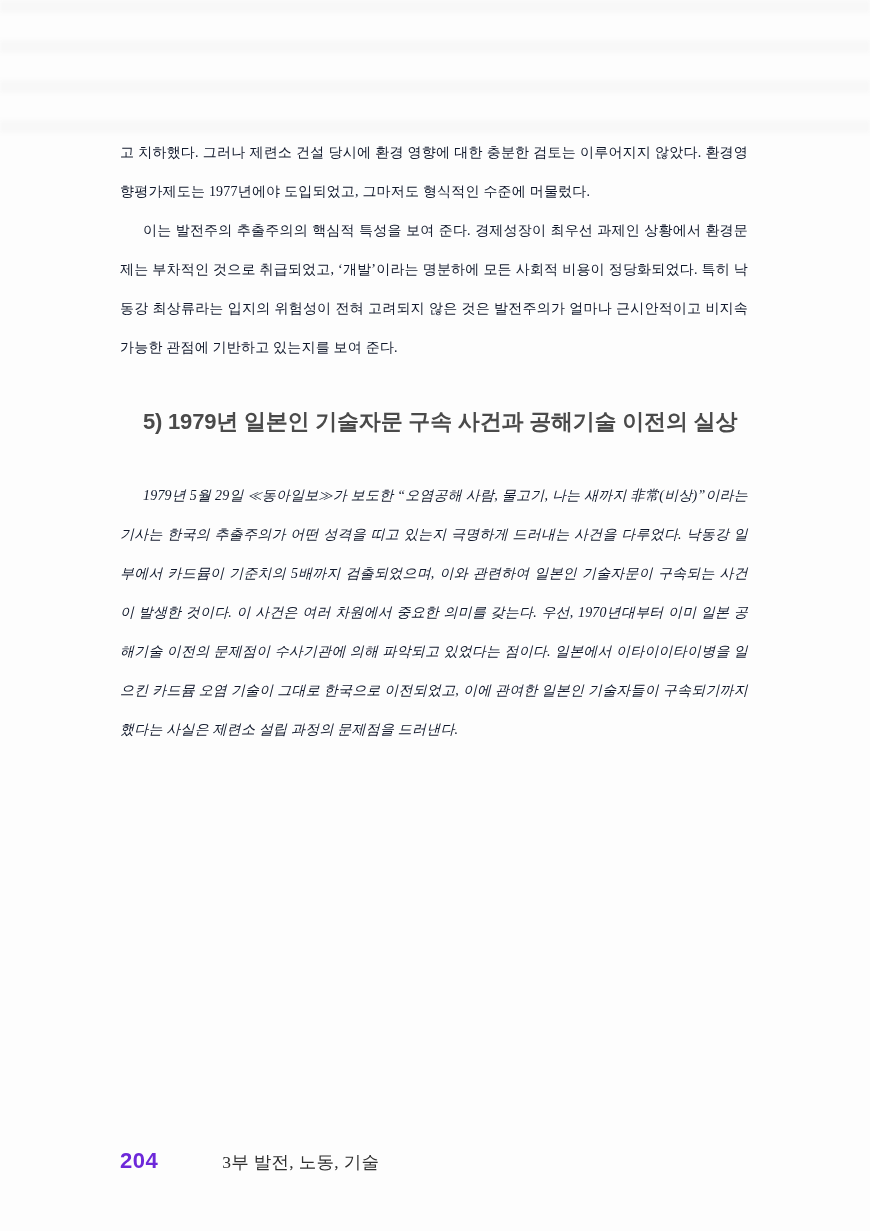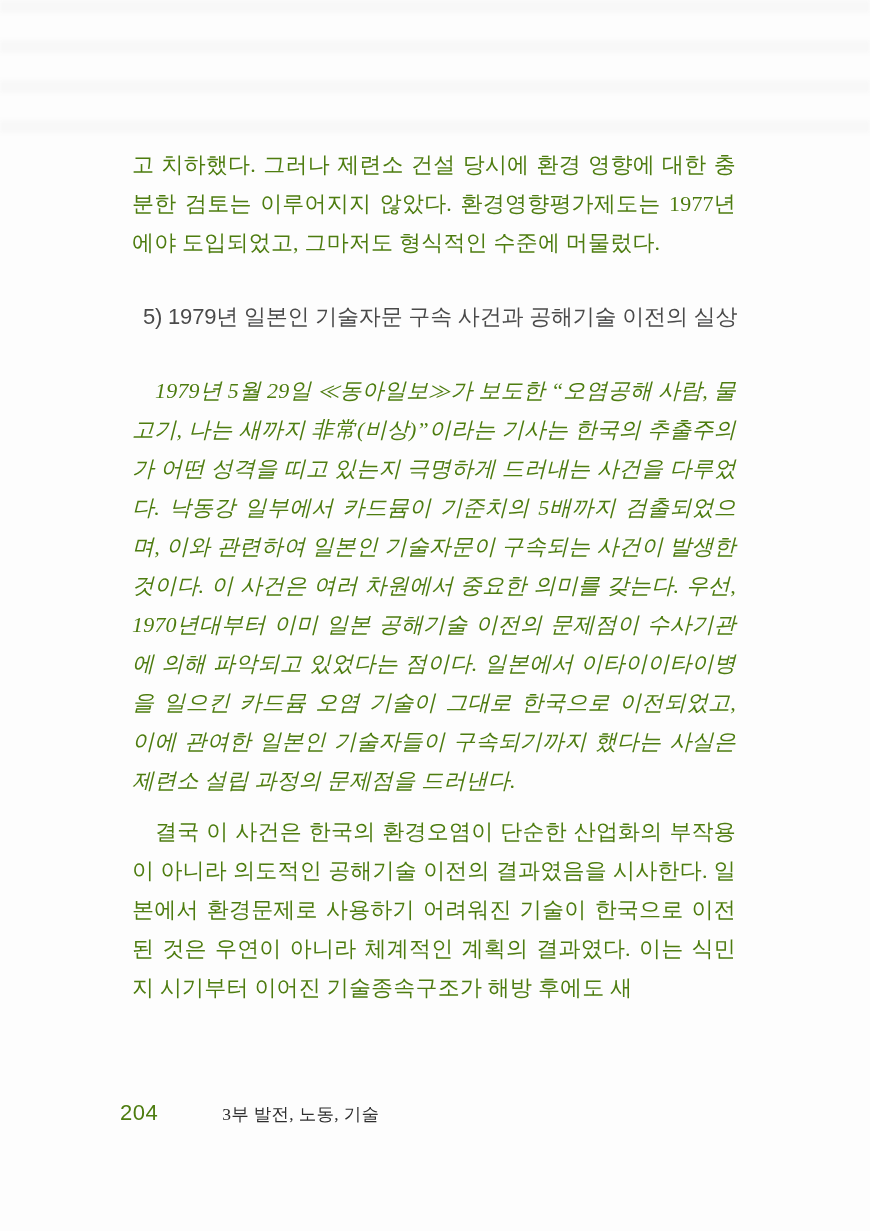--- a/index.html
+++ b/index.html
@@ -31,36 +31,36 @@
     filter: blur(2px);
     pointer-events: none;
   }
   .text-block {
     position: absolute;
     left: 120px;
     top: 133px;
     width: 628px;
   }
   .text-block p {
-    margin: 12px;
-    font-size: 22px;
+    margin: 0;
+    font-size: 14px;
     line-height: 39px;
-    color: #4d7c0f;
+    color: #0f172a;
     text-align: justify;
     word-break: break-all;
     letter-spacing: 0.2px;
   }
   .indent {
     text-indent: 23px;
   }
   .section-heading {
     font-family: "Liberation Sans", "DejaVu Sans", sans-serif;
     font-size: 22px;
     line-height: 39px;
-    font-weight: 400;
+    font-weight: 700;
     color: #4a4a4a;
     margin: 35px 0 0 0;
     text-indent: 23px;
     letter-spacing: -0.2px;
   }
   .para-after-heading {
     margin-top: 35px !important;
     font-style: italic;
   }
   .para-last {
@@ -70,47 +70,48 @@
     position: absolute;
     left: 120px;
     top: 1100px;
     display: flex;
     align-items: baseline;
     gap: 16px;
   }
   .page-number {
     font-family: "Liberation Sans", "DejaVu Sans", sans-serif;
     font-size: 22px;
-    font-weight: 400;
-    color: #4d7c0f;
+    font-weight: 700;
+    color: #6d28d9;
     letter-spacing: 0.5px;
+    margin-top: 48px;
   }
   .footer-section {
     font-family: "Liberation Serif", "DejaVu Serif", serif;
     font-size: 17.5px;
     color: #2e2e2e;
     letter-spacing: 0.3px;
     margin-left: 48px;
   }
 </style>
 </head>
 <body>
 
 <div class="page">
 
   <main class="text-block">
 
     <p>고 치하했다. 그러나 제련소 건설 당시에 환경 영향에 대한 충분한 검토는 이루어지지 않았다. 환경영향평가제도는 1977년에야 도입되었고, 그마저도 형식적인 수준에 머물렀다.</p>
 
+    <p class="indent">이는 발전주의 추출주의의 핵심적 특성을 보여 준다. 경제성장이 최우선 과제인 상황에서 환경문제는 부차적인 것으로 취급되었고, ‘개발’이라는 명분하에 모든 사회적 비용이 정당화되었다. 특히 낙동강 최상류라는 입지의 위험성이 전혀 고려되지 않은 것은 발전주의가 얼마나 근시안적이고 비지속가능한 관점에 기반하고 있는지를 보여 준다.</p>
 
     <h2 class="section-heading">5) 1979년 일본인 기술자문 구속 사건과 공해기술 이전의 실상</h2>
 
     <p class="indent para-after-heading">1979년 5월 29일 ≪동아일보≫가 보도한 “오염공해 사람, 물고기, 나는 새까지 非常(비상)”이라는 기사는 한국의 추출주의가 어떤 성격을 띠고 있는지 극명하게 드러내는 사건을 다루었다. 낙동강 일부에서 카드뮴이 기준치의 5배까지 검출되었으며, 이와 관련하여 일본인 기술자문이 구속되는 사건이 발생한 것이다. 이 사건은 여러 차원에서 중요한 의미를 갖는다. 우선, 1970년대부터 이미 일본 공해기술 이전의 문제점이 수사기관에 의해 파악되고 있었다는 점이다. 일본에서 이타이이타이병을 일으킨 카드뮴 오염 기술이 그대로 한국으로 이전되었고, 이에 관여한 일본인 기술자들이 구속되기까지 했다는 사실은 제련소 설립 과정의 문제점을 드러낸다.</p>
 
-    <p class="indent para-last">결국 이 사건은 한국의 환경오염이 단순한 산업화의 부작용이 아니라 의도적인 공해기술 이전의 결과였음을 시사한다. 일본에서 환경문제로 사용하기 어려워진 기술이 한국으로 이전된 것은 우연이 아니라 체계적인 계획의 결과였다. 이는 식민지 시기부터 이어진 기술종속구조가 해방 후에도 새</p>
 
   </main>
 
   <footer class="page-footer">
     <span class="page-number">204</span>
     <span class="footer-section">3부 발전, 노동, 기술</span>
   </footer>
 
 </div>
 

